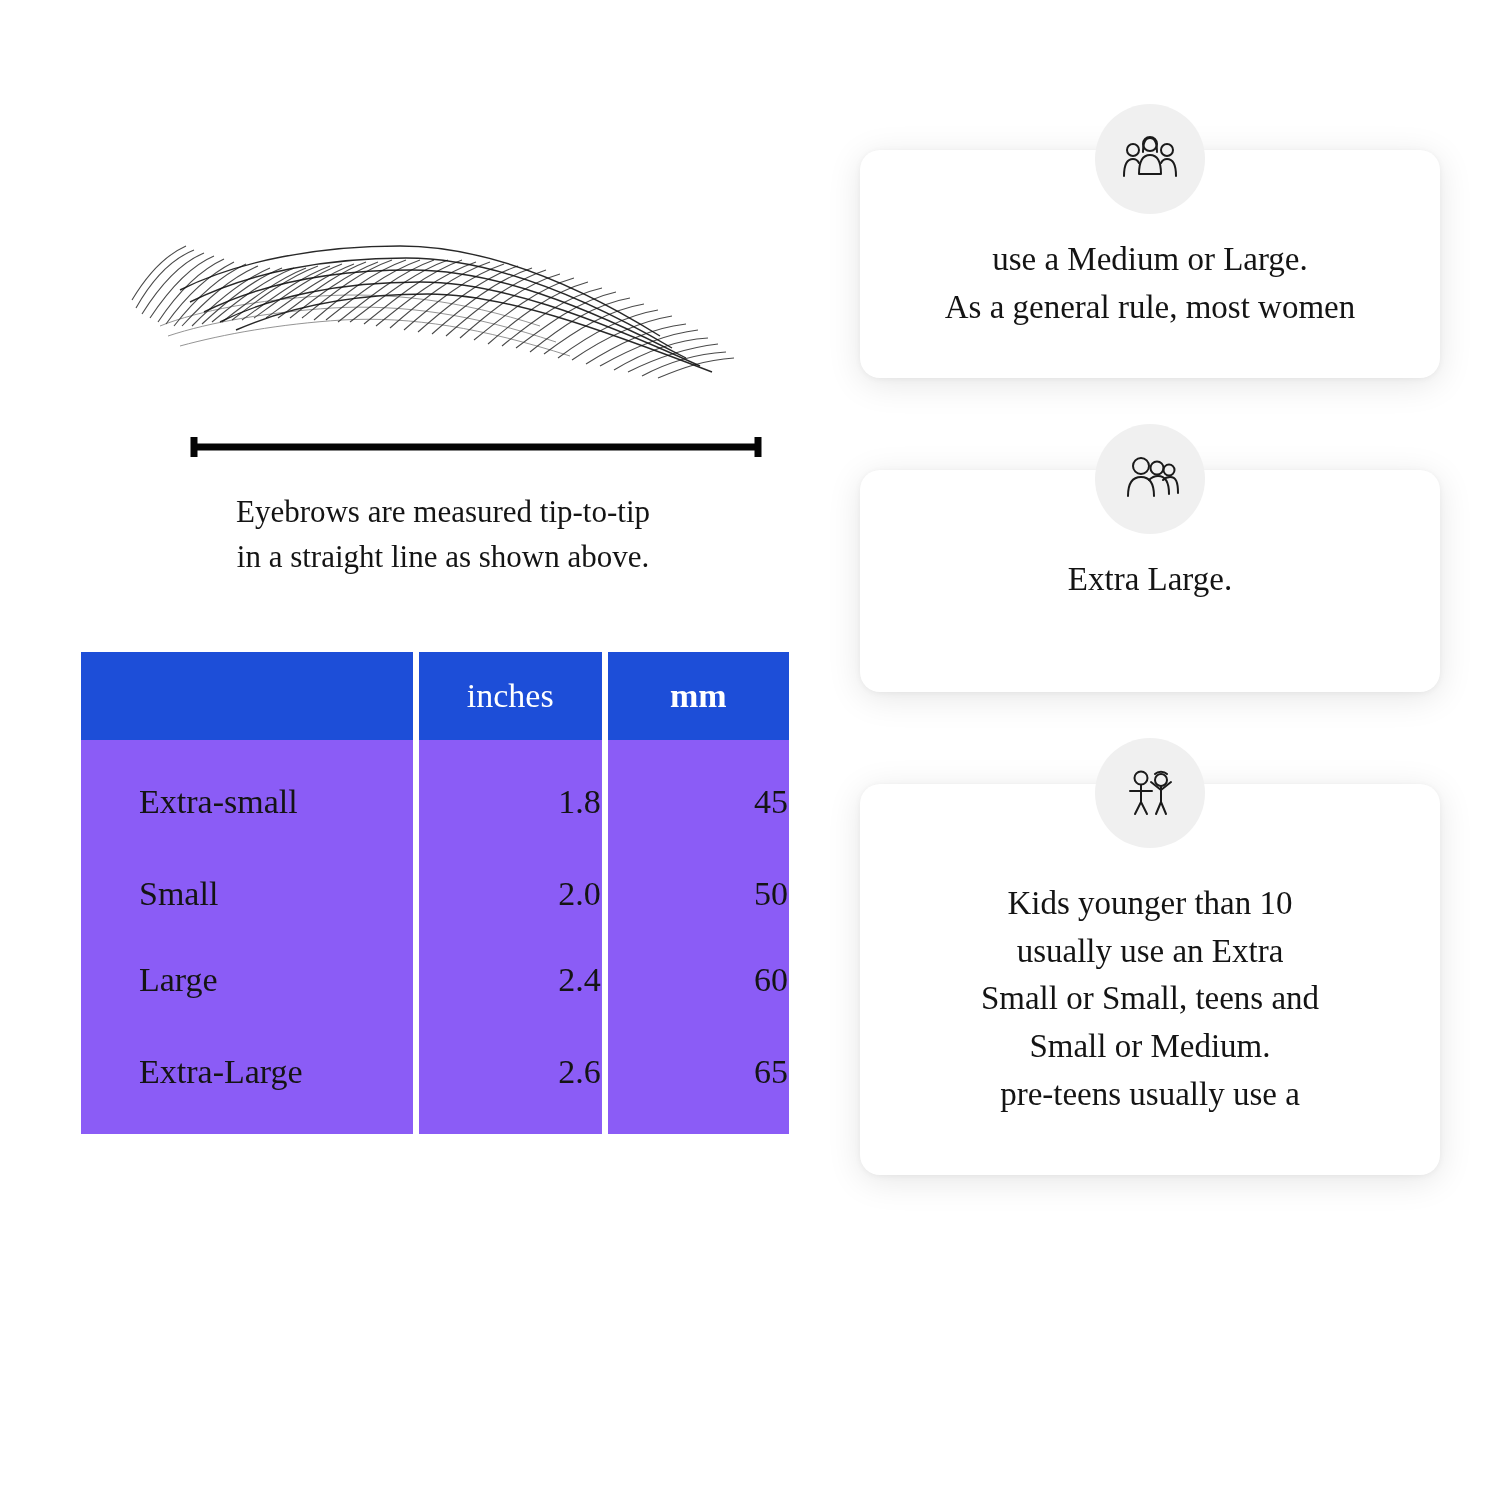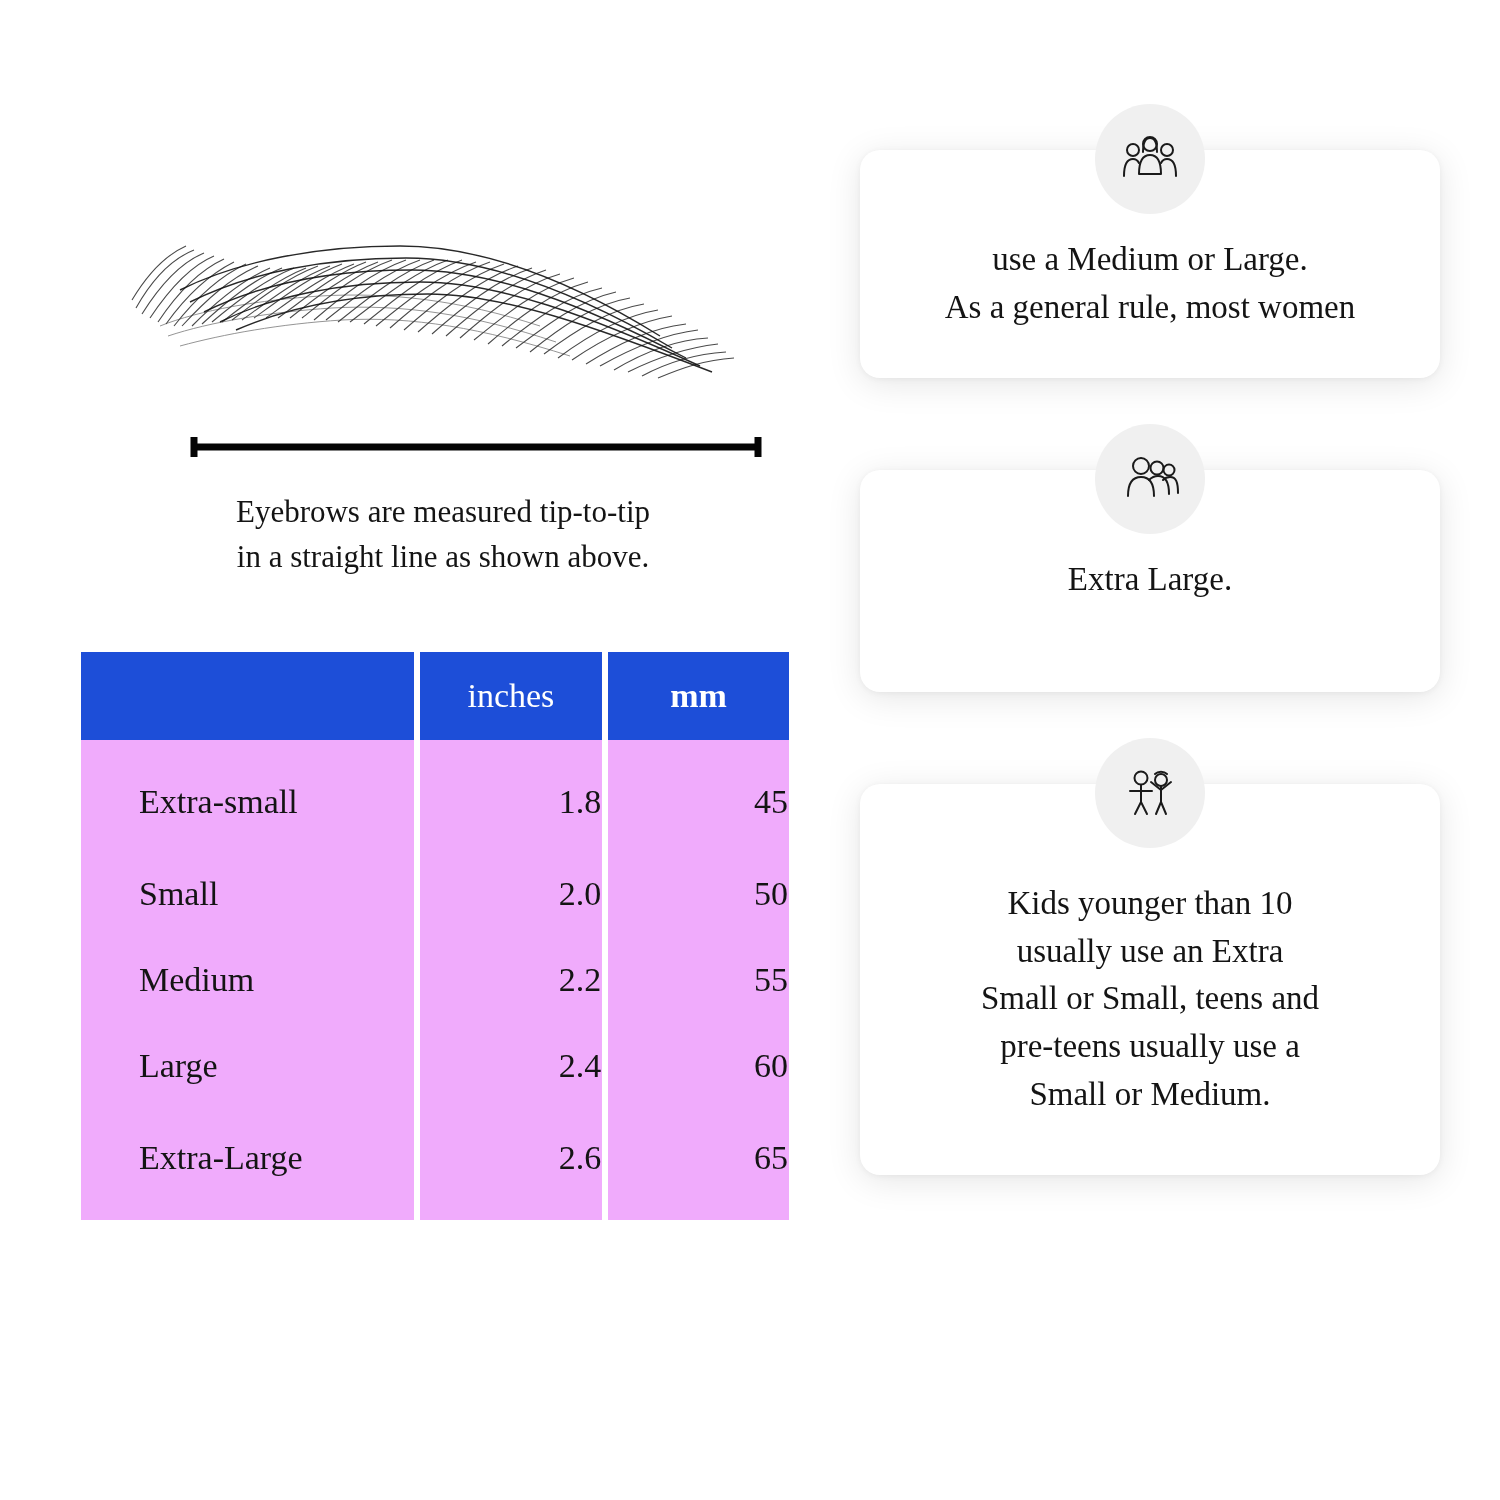--- a/index.html
+++ b/index.html
@@ -74,21 +74,21 @@
     height: 86px;
     vertical-align: middle;
   }
   .size-table th.blank-head {
     width: 340px;
   }
   .size-table th.inches-head { width: 186px; }
   .size-table th.mm-head { width: 186px; font-weight: bold; }
 
   .size-table td {
-    background: #f0abfc;
+    background: #8b5cf6;
     font-size: 34px;
     height: 84px;
     vertical-align: middle;
     color: #141414;
   }
   .size-table td.name {
     text-align: left;
     padding-left: 58px;
   }
   .size-table td.num {
@@ -237,25 +237,20 @@
           <td class="name">Extra-small</td>
           <td class="num">1.8</td>
           <td class="num">45</td>
         </tr>
         <tr>
           <td class="name">Small</td>
           <td class="num">2.0</td>
           <td class="num">50</td>
         </tr>
         <tr>
-          <td class="name">Medium</td>
-          <td class="num">2.2</td>
-          <td class="num">55</td>
-        </tr>
-        <tr>
           <td class="name">Large</td>
           <td class="num">2.4</td>
           <td class="num">60</td>
         </tr>
         <tr>
           <td class="name">Extra-Large</td>
           <td class="num">2.6</td>
           <td class="num">65</td>
         </tr>
       </tbody>
@@ -311,19 +306,19 @@
           <path d="M42 22 L 42 38"></path>
           <path d="M32 18 L 42 26 L 52 18"></path>
           <path d="M42 38 L 37 50"></path>
           <path d="M42 38 L 47 50"></path>
         </svg>
       </div>
       <div class="note-card tall">
         <div>Kids younger than 10</div>
         <div>usually use an Extra</div>
         <div>Small or Small, teens and</div>
+        <div>Small or Medium.</div>
         <div>pre-teens usually use a</div>
-        <div>Small or Medium.</div>
       </div>
     </div>
 
   </div>
 </div>
 
 </body></html>

